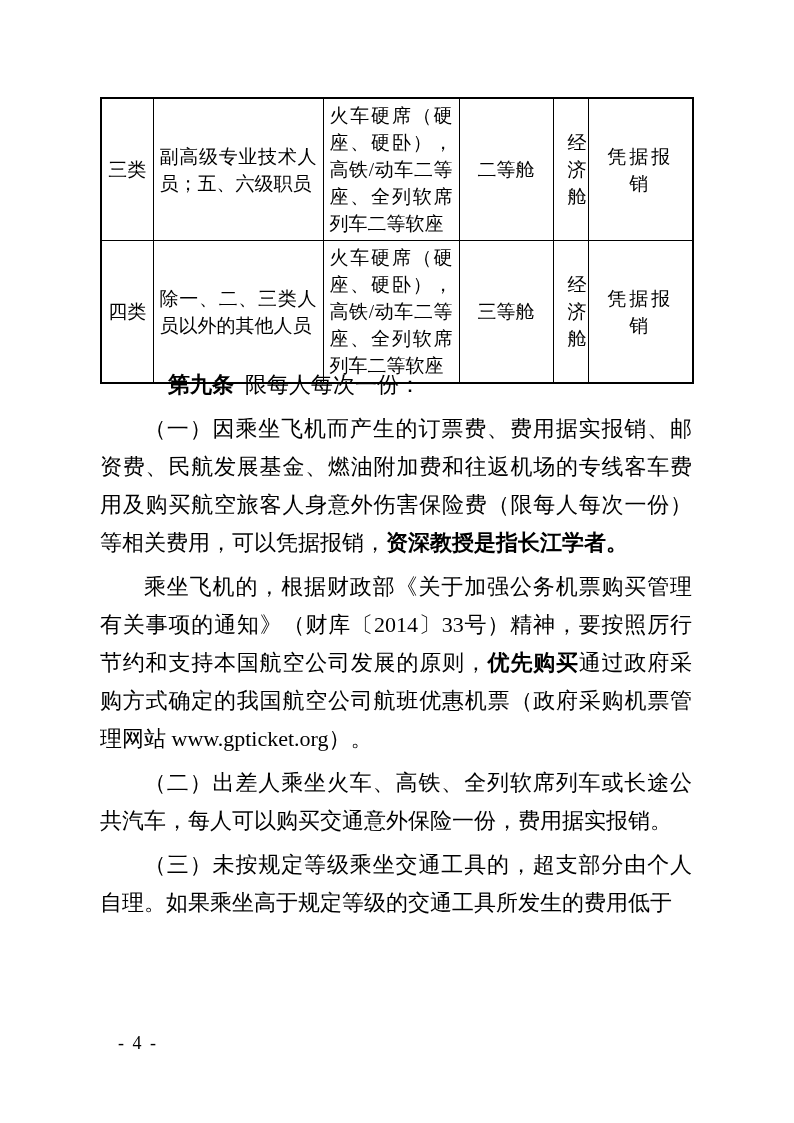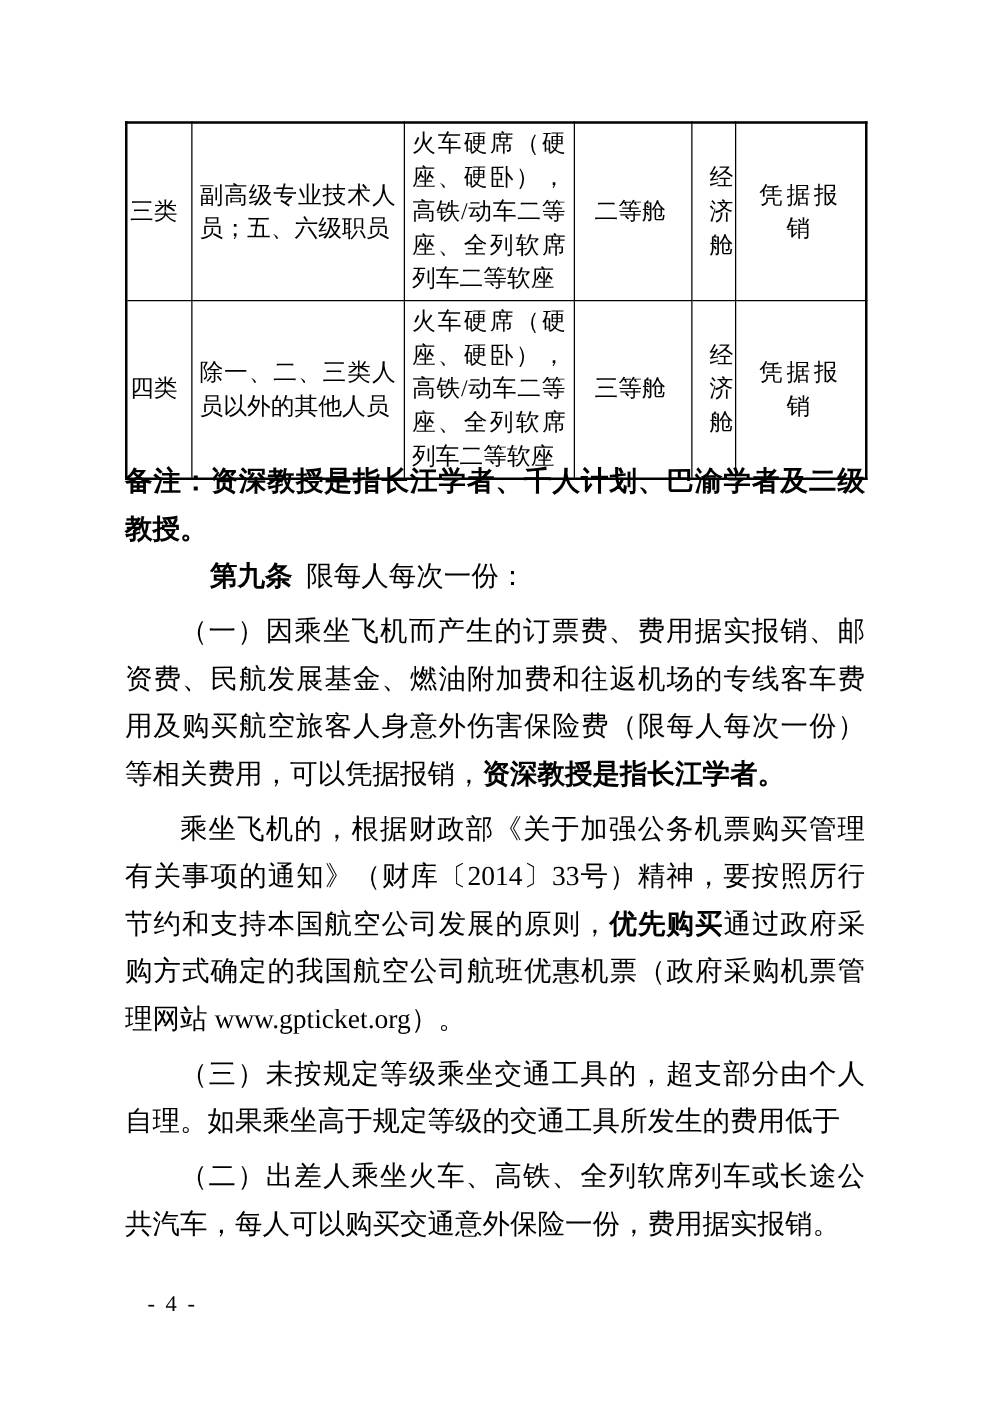--- a/index.html
+++ b/index.html
@@ -26,24 +26,24 @@
   .doc-table td {
     border: 1px solid #000;
     font-size: 19px;
     line-height: 27px;
     vertical-align: middle;
     padding: 3px 6px;
     overflow: hidden;
   }
   .doc-table tr.row-1 { height: 134px; }
   .doc-table tr.row-2 { height: 131px; }
-  td.c-category { text-align: left; padding: 5px 2px; }
+  td.c-category { text-align: center; padding: 5px 2px; }
   td.c-personnel { text-align: justify; }
   td.c-train { text-align: justify; }
-  td.c-ship { padding: 3px 16px; margin-left: 25px; }
+  td.c-ship { text-align: center; padding: 3px 2px; margin-left: 25px; }
   td.c-plane { text-align: right; padding: 3px 1px; word-break: break-all; }
   td.c-reimburse { text-align: center; letter-spacing: 3px; padding: 3px 15px; }
   
   .body-text {
     position: absolute;
     left: 100px;
     top: 366px;
     width: 592px;
     font-size: 22px;
     line-height: 38px;
@@ -94,29 +94,28 @@
         <td class="c-train">火车硬席（硬座、硬卧），高铁/动车二等座、全列软席列车二等软座</td>
         <td class="c-ship">三等舱</td>
         <td class="c-plane">经济舱</td>
         <td class="c-reimburse">凭据报销</td>
       </tr>
     </tbody>
   </table>
 
   <div class="body-text">
 
-    <p class="note">备注：资深教授是指长江学者、千人计划、巴渝学者及二级教授。</p>
 
     <p class="article"><span class="art-num">第九条</span><span class="art-title">限每人每次一份：</span></p>
 
     <p class="para"><span>（一）因乘坐飞机而产生的订票费、费用据实报销、邮资费、民航发展基金、燃油附加费和往返机场的专线客车费用及购买航空旅客人身意外伤害保险费（限每人每次一份）等相关费用，可以凭据报销，</span><span class="b">资深教授是指长江学者。</span></p>
 
     <p class="para"><span>乘坐飞机的，根据财政部《关于加强公务机票购买管理有关事项的通知》（财库〔2014〕33号）精神，要按照厉行节约和支持本国航空公司发展的原则，</span><span class="b">优先购买</span><span>通过政府采购方式确定的我国航空公司航班优惠机票（政府采购机票管理网站 www.gpticket.org）。</span></p>
 
+    <p class="para"><span>（二）出差人乘坐火车、高铁、全列软席列车或长途公共汽车，每人可以购买交通意外保险一份，费用据实报销。</span></p>
+
     <p class="para"><span>（三）未按规定等级乘坐交通工具的，超支部分由个人自理。如果乘坐高于规定等级的交通工具所发生的费用低于</span></p>
-
-    <p class="para"><span>（二）出差人乘坐火车、高铁、全列软席列车或长途公共汽车，每人可以购买交通意外保险一份，费用据实报销。</span></p>
 
   </div>
 
   <div class="page-number">- 4 -</div>
 
 </div>
 
 </body></html>

